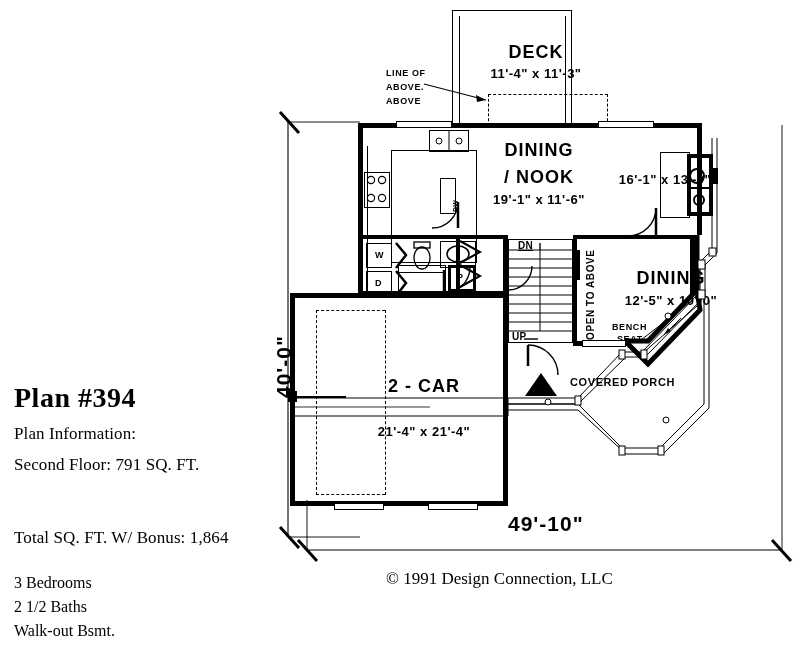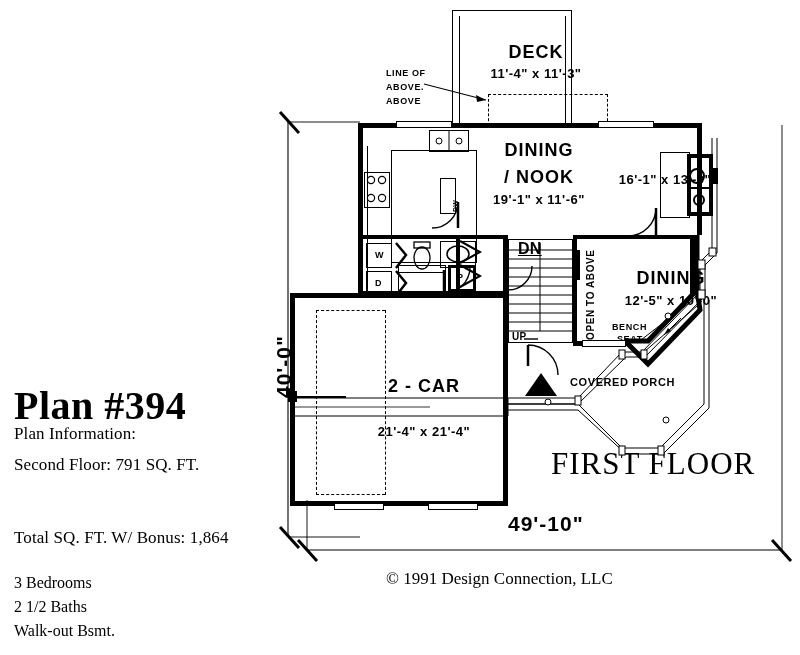--- a/index.html
+++ b/index.html
@@ -1,19 +1,19 @@
 <!DOCTYPE html>
 <html><head>
 <meta charset="utf-8">
 <style>
   html,body{margin:0;padding:0;background:#ffffff;}
   body{width:800px;height:655px;overflow:hidden;font-family:"Liberation Sans",sans-serif;color:#000;}
   #page{position:relative;width:800px;height:655px;background:#fff;}
   .plan-title{position:absolute;left:14px;top:382px;font-family:"Liberation Serif",serif;
-              font-size:40px;font-weight:700;letter-spacing:.5px;white-space:nowrap;}
+              font-size:28px;font-weight:700;letter-spacing:.5px;white-space:nowrap;}
   .info-line{position:absolute;left:14px;font-family:"Liberation Serif",serif;
              font-size:17px;white-space:nowrap;letter-spacing:.1px;}
   .spec-line{position:absolute;left:14px;font-family:"Liberation Serif",serif;
              font-size:16px;white-space:nowrap;}
   .copyright{position:absolute;left:386px;top:569px;font-family:"Liberation Serif",serif;
              font-size:17px;white-space:nowrap;}
   .floor-title{position:absolute;left:551px;top:446px;font-family:"Liberation Serif",serif;
                font-size:31px;letter-spacing:1px;white-space:nowrap;}
 
   
@@ -45,21 +45,20 @@
 
   <div class="plan-title">Plan #394</div>
   <div class="info-line" style="top:424px">Plan Information:</div>
   <div class="info-line" style="top:455px">Second Floor: 791 SQ. FT.</div>
   <div class="info-line" style="top:528px">Total SQ. FT. W/ Bonus: 1,864</div>
 
   <div class="spec-line" style="top:574px">3 Bedrooms</div>
   <div class="spec-line" style="top:598px">2 1/2 Baths</div>
   <div class="spec-line" style="top:622px">Walk-out Bsmt.</div>
 
-  <div class="floor-title">FIRST FLOOR</div>
   <div class="copyright">© 1991 Design Connection, LLC</div>
 
   <svg width="800" height="655">
 
     <line x1="288" y1="122" x2="288" y2="537" stroke="#000" stroke-width="1.1"></line>
     <line x1="280" y1="112" x2="299" y2="133" stroke="#000" stroke-width="3"></line>
     <line x1="280" y1="527" x2="299" y2="548" stroke="#000" stroke-width="3"></line>
     <line x1="288" y1="122" x2="360" y2="122" stroke="#000" stroke-width="0.9"></line>
     <line x1="288" y1="537" x2="360" y2="537" stroke="#000" stroke-width="0.9"></line>
 
@@ -228,21 +227,21 @@
       <line x1="508" y1="313" x2="573" y2="313"></line>
       <line x1="508" y1="322" x2="573" y2="322"></line>
       <line x1="508" y1="331" x2="573" y2="331"></line>
     </g>
     <line x1="540" y1="250" x2="540" y2="331" stroke="#000" stroke-width="1"></line>
 
     <line x1="540" y1="243" x2="540" y2="250" stroke="#000" stroke-width="1.4"></line>
 
     <line x1="524" y1="339" x2="538" y2="339" stroke="#000" stroke-width="1.4"></line>
   </svg>
-  <div class="tiny" style="left:518px;top:240px;font-size:16px;text-decoration:underline;">DN</div>
+  <div class="tiny" style="left:518px;top:240px;font-size:10px;text-decoration:underline;">DN</div>
   <div class="tiny" style="left:512px;top:331px;font-size:10px;">UP</div>
 
   <svg width="800" height="655">
     <polyline points="460,241 480,252 460,263" fill="none" stroke="#000" stroke-width="2"></polyline>
     <polyline points="460,265 480,276 460,287" fill="none" stroke="#000" stroke-width="2"></polyline>
   </svg>
 
   <div class="small-note vert" style="left:585px;top:340px;transform:rotate(-90deg);font-size:10px;">OPEN TO ABOVE</div>
 
   <div class="w" style="left:575px;top:250px;width:5px;height:30px;"></div>

